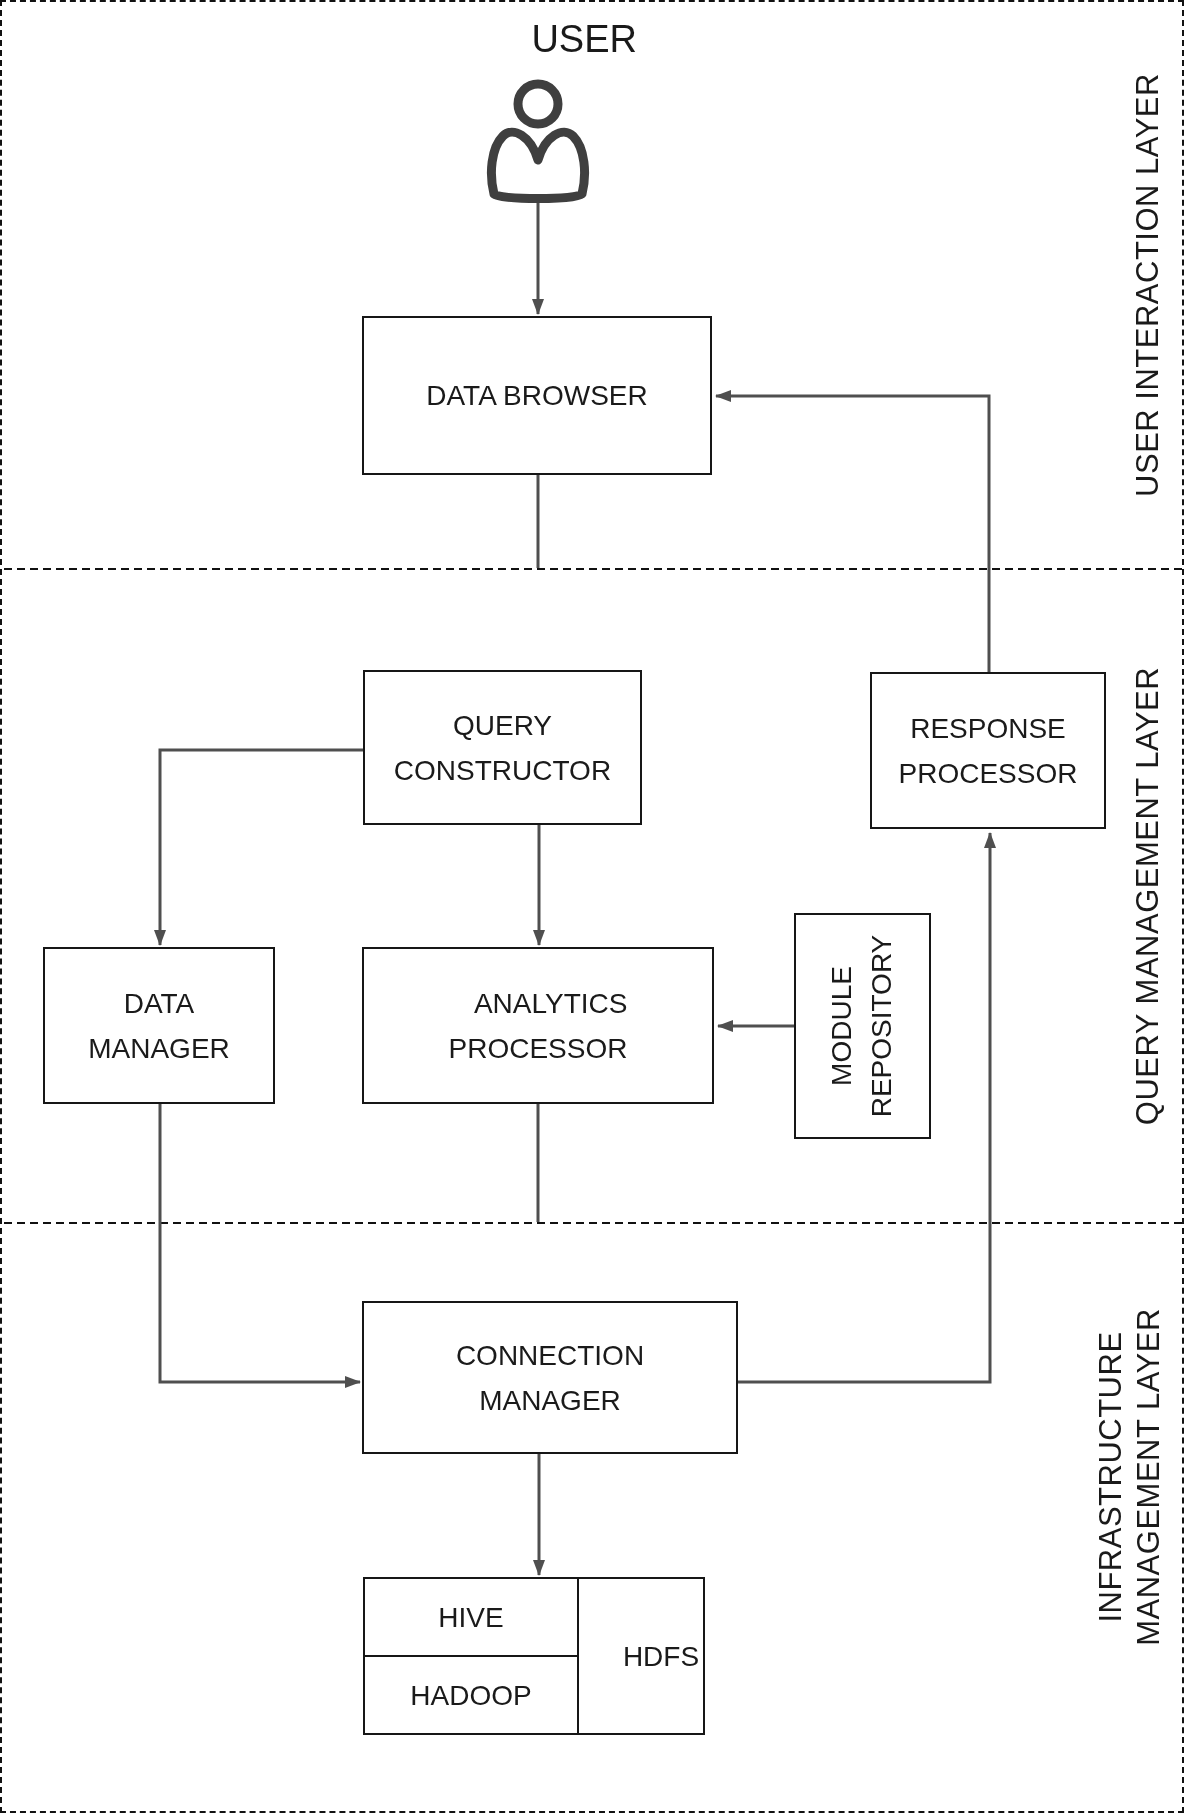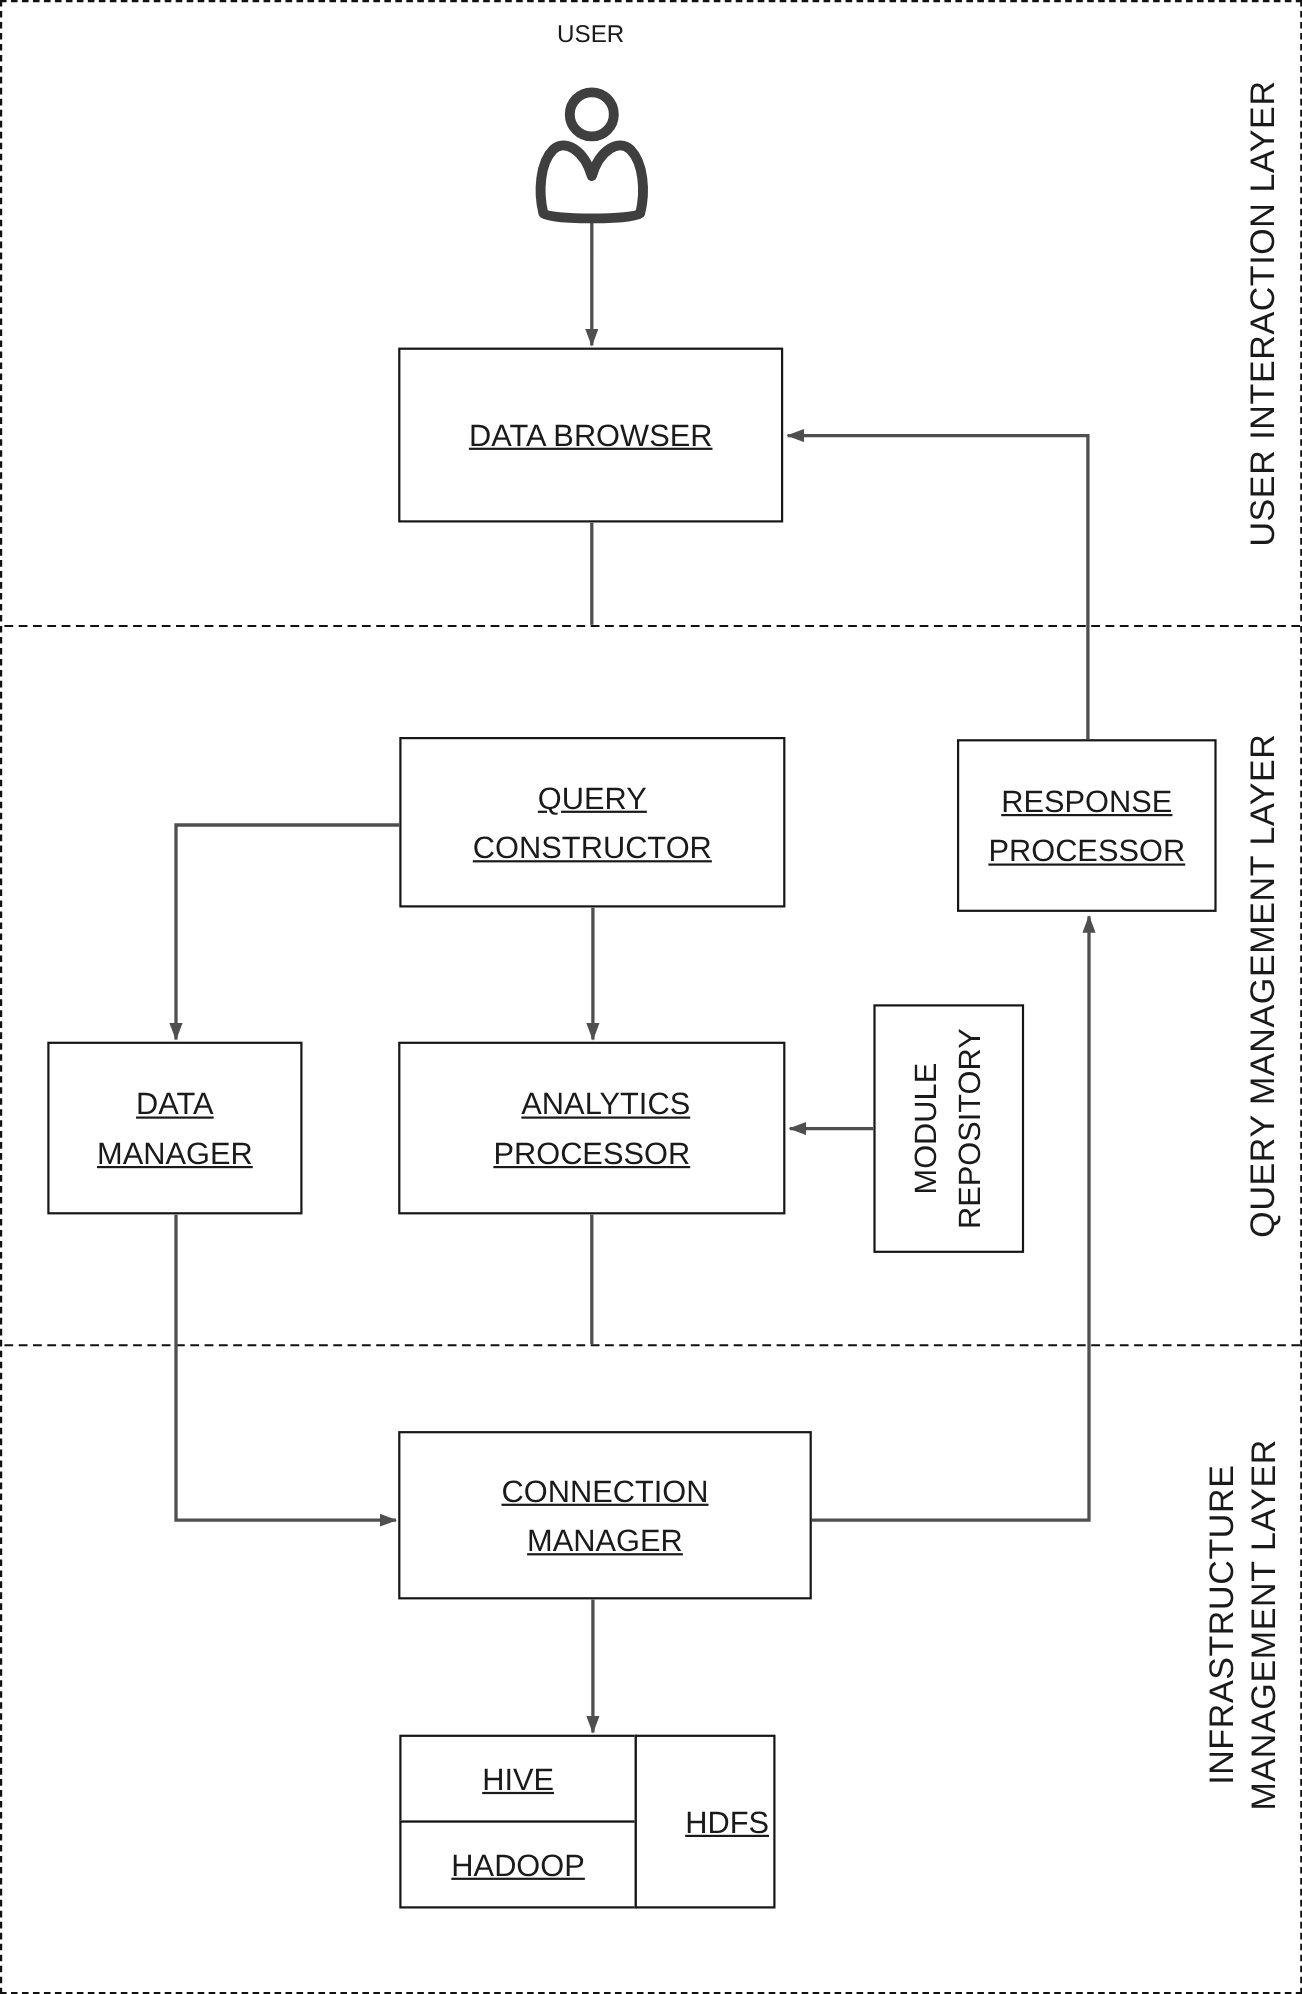--- a/index.html
+++ b/index.html
@@ -26,36 +26,35 @@
   .node{
     position:absolute;
     border:2px solid var(--border-color);
     background:var(--background-color);
     box-sizing:border-box;
     display:flex;align-items:center;justify-content:center;
     text-align:center;
     font-size:28px;line-height:45px;
     white-space:pre-line;
     color:var(--text-color);
-    text-decoration:underline;
   }
   .rotated-label{
     position:absolute;
     display:flex;align-items:center;justify-content:center;
     text-align:center;
     transform:rotate(-90deg);
     white-space:pre-line;
     color:var(--text-color);
   }
   .layer-label{
     font-size:31px;line-height:38px;letter-spacing:0.5px;
   }
   .user-label{
     position:absolute;left:435px;top:16px;width:200px;
-    text-align:center;font-size:22px;color:var(--text-color);
+    text-align:right;font-size:38px;color:var(--text-color);
   }
   .user-icon-wrap{position:absolute;left:483px;top:72px;width:106px;height:130px;}
   .user-icon-wrap svg{display:block;width:106px;height:130px;}
   .user-icon-wrap .stroke{fill:none;stroke:#3f3f3f;stroke-width:9;stroke-linejoin:round;}
 </style>
 </head>
 <body>
 
 <div class="canvas">
 
@@ -91,21 +90,21 @@
 
   <div class="rotated-label layer-label" style="left:846px;top:263px;width:600px;height:40px;">USER INTERACTION LAYER</div>
   <div class="rotated-label layer-label" style="left:846px;top:874px;width:600px;height:40px;">QUERY MANAGEMENT LAYER</div>
   <div class="rotated-label layer-label" style="left:828px;top:1437px;width:600px;height:76px;">INFRASTRUCTURE
 MANAGEMENT LAYER</div>
 
   <div class="node" style="left:360px;top:314px;width:350px;height:159px;">
     <span>DATA BROWSER</span>
   </div>
 
-  <div class="node" style="left:361px;top:668px;width:351px;height:155px;">
+  <div class="node" style="left:361px;top:668px;width:279px;height:155px;">
     <span>QUERY
 CONSTRUCTOR</span>
   </div>
 
   <div class="node" style="left:868px;top:670px;width:236px;height:157px;">
     <span>RESPONSE
 PROCESSOR</span>
   </div>
 
   <div class="node" style="left:41px;top:945px;width:232px;height:157px;">

